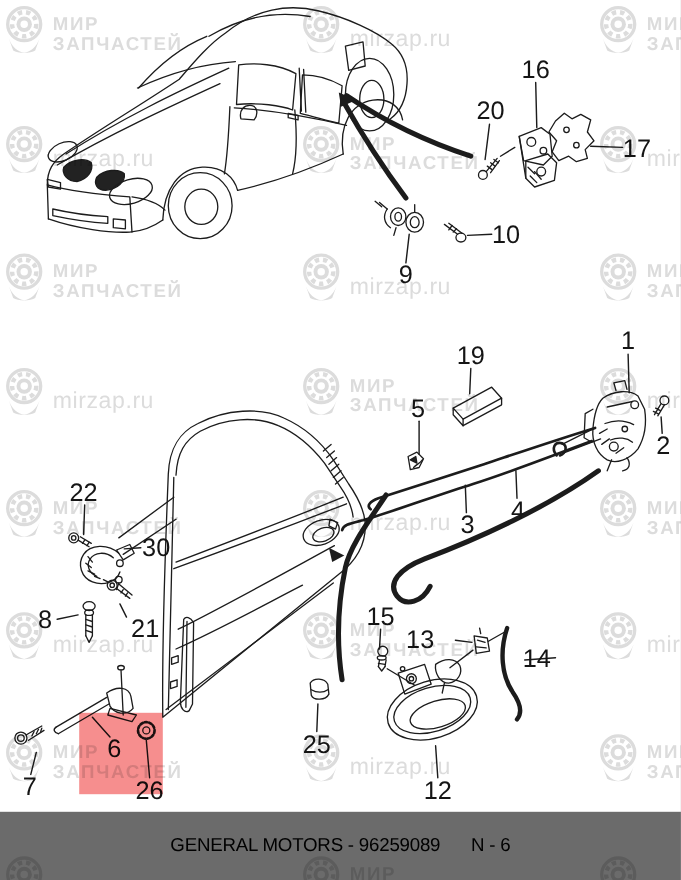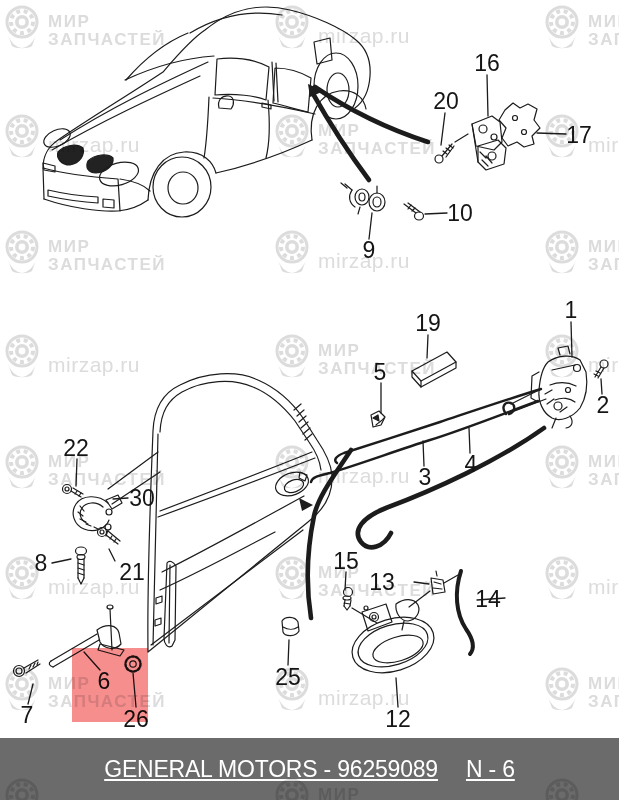--- a/index.html
+++ b/index.html
@@ -34,21 +34,21 @@
   #highlight-region{
     position:absolute;mix-blend-mode:multiply;z-index:40;pointer-events:none;
   }
   
   #footer-bar{
     position:absolute;left:0;top:738px;width:619px;height:62px;
     background:#6b6b6b;z-index:25;
     display:flex;align-items:center;justify-content:center;
   }
   #footer-bar .footer-text{
-    color:#ffffff;font-size:23px;letter-spacing:-0.2px;text-decoration:underline;
+    color:#000000;font-size:17px;letter-spacing:-0.2px;
   }
   #footer-gap{display:inline-block;width:28px;}
 </style>
 </head>
 <body>
 
 <div id="page">
 
   <svg id="diagram-svg" width="619" height="800" viewBox="0 0 619 800" fill="none" stroke="#1c1c1c" stroke-width="1.2" stroke-linecap="round" stroke-linejoin="round">
 

